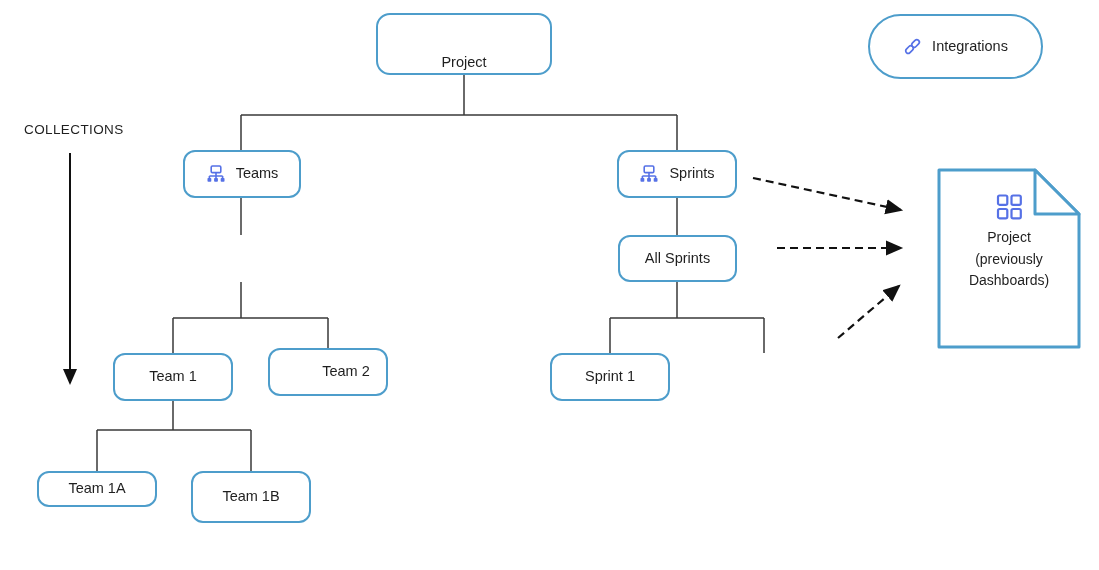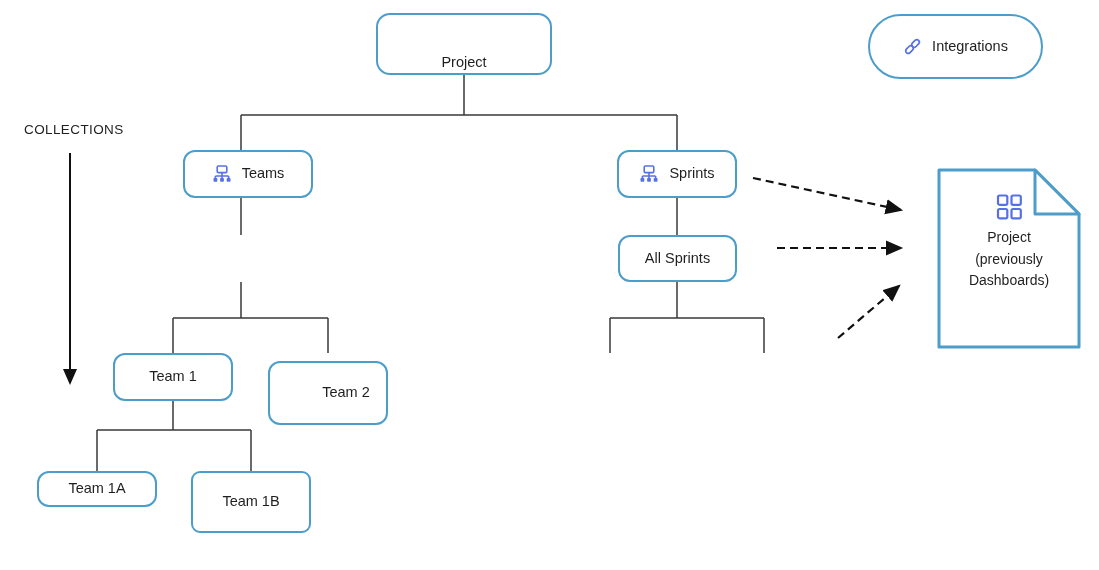--- a/index.html
+++ b/index.html
@@ -77,21 +77,21 @@
       <svg width="19" height="19" viewBox="0 0 19 19">
         <g transform="rotate(-45 9.5 9.5)" fill="none" stroke="#5671E6" stroke-width="1.7">
           <rect x="0.9" y="7" width="8.6" height="5" rx="2.5"></rect>
           <rect x="9.5" y="7" width="8.6" height="5" rx="2.5"></rect>
         </g>
       </svg>
     </span>
     <span class="lbl">Integrations</span>
   </div>
 
-  <div class="box" style="left:183px; top:150px; width:130px; height:48px;">
+  <div class="box" style="left:183px; top:150px; width:118px; height:48px;">
     <span class="icon">
       <svg width="20" height="19" viewBox="0 0 20 19">
         <g fill="none" stroke="#5671E6" stroke-width="1.6">
           <rect x="5.2" y="1" width="9.6" height="6.6" rx="1.2"></rect>
           <path d="M10 7.6 V11 M3.4 11 H16.6 M3.4 11 V13 M10 11 V13 M16.6 11 V13"></path>
         </g>
         <g fill="#5671E6">
           <rect x="1.5" y="13" width="3.8" height="3.8" rx="0.8"></rect>
           <rect x="8.1" y="13" width="3.8" height="3.8" rx="0.8"></rect>
           <rect x="14.7" y="13" width="3.8" height="3.8" rx="0.8"></rect>
@@ -119,29 +119,32 @@
   </div>
 
 
   <div class="box" style="left:618px; top:235px; width:119px; height:47px;">
     <span class="lbl">All Sprints</span>
   </div>
 
   <div class="box" style="left:113px; top:353px; width:120px; height:48px;">
     <span class="lbl">Team 1</span>
   </div>
-  <div class="box" style="left:268px; top:361px; width:120px; height:64px;padding-left:36px;">
+  <div class="box" style="left:268px; top:348px; width:120px; height:48px;padding-left:36px;">
     <span class="lbl">Team 2</span>
   </div>
 
+  <div class="box" style="left:550px; top:353px; width:120px; height:48px;">
+    <span class="lbl">Sprint 1</span>
+  </div>
 
   <div class="box" style="left:37px; top:471px; width:120px; height:36px;">
     <span class="lbl">Team 1A</span>
   </div>
-  <div class="box" style="left:191px; top:471px; width:120px; height:62px;border-radius:9px;">
+  <div class="box" style="left:191px; top:471px; width:120px; height:52px;">
     <span class="lbl">Team 1B</span>
   </div>
 
   <div id="insights-content">
     <span class="icon">
       <svg width="27" height="26" viewBox="0 0 27 26">
         <g fill="none" stroke="#5671E6" stroke-width="2.2">
           <rect x="2" y="1.5" width="9.3" height="9.3" rx="1.6"></rect>
           <rect x="15.5" y="1.5" width="9.3" height="9.3" rx="1.6"></rect>
           <rect x="2" y="15" width="9.3" height="9.3" rx="1.6"></rect>

